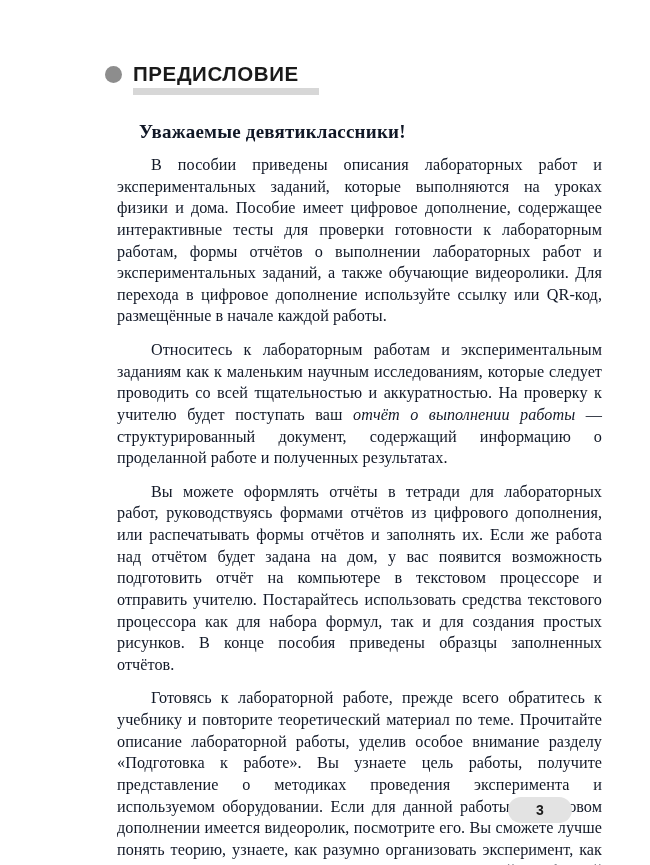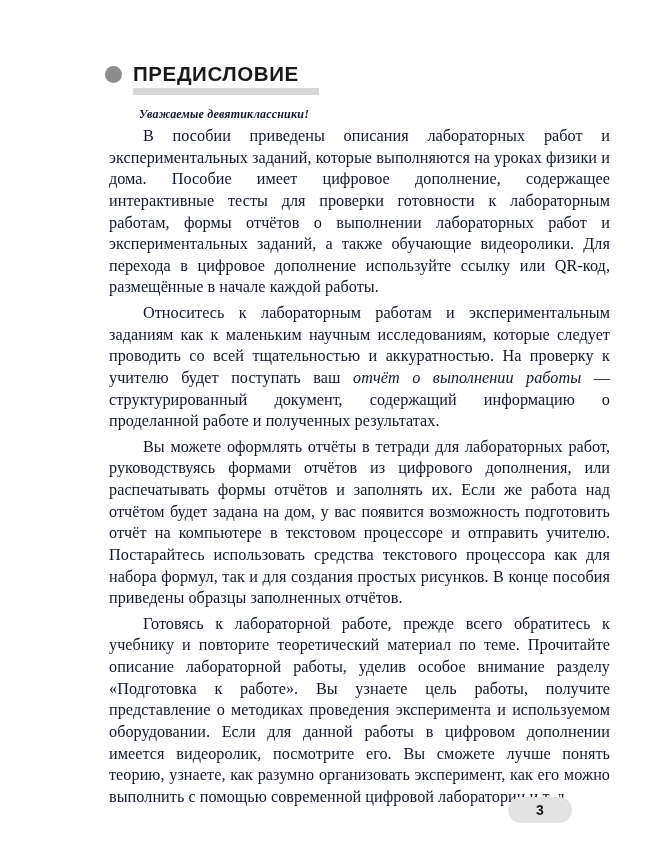--- a/index.html
+++ b/index.html
@@ -41,29 +41,28 @@
     letter-spacing: 0.6px;
     color: #1a1a1a;
   }
   .heading-rule {
     margin-left: 28px;
     width: 186px;
     height: 7px;
     background: #d7d7d7;
   }
   .salutation {
-    margin: 12px 0 4px 0;
-    font-style: italic;
+    margin: 26px 0 4px 0;
     font-weight: bold;
-    font-size: 12px;
+    font-size: 19px;
     text-indent: 34px;
     letter-spacing: 0.2px;
   }
   p.body-text {
-    margin: 4px;
+    margin: 12px;
     font-size: 16.2px;
     line-height: 1.335;
     text-align: justify;
     text-indent: 34px;
     letter-spacing: 0.05px;
     -webkit-hyphens: none;
     hyphens: none;
   }
   p.body-text + p.body-text {
     margin-top: 0;

